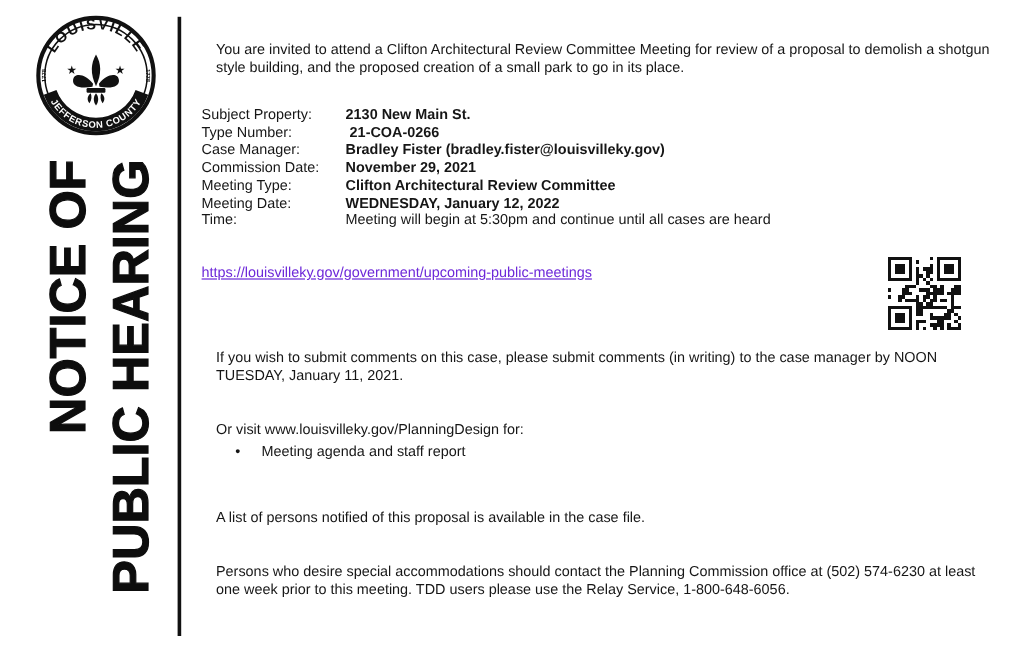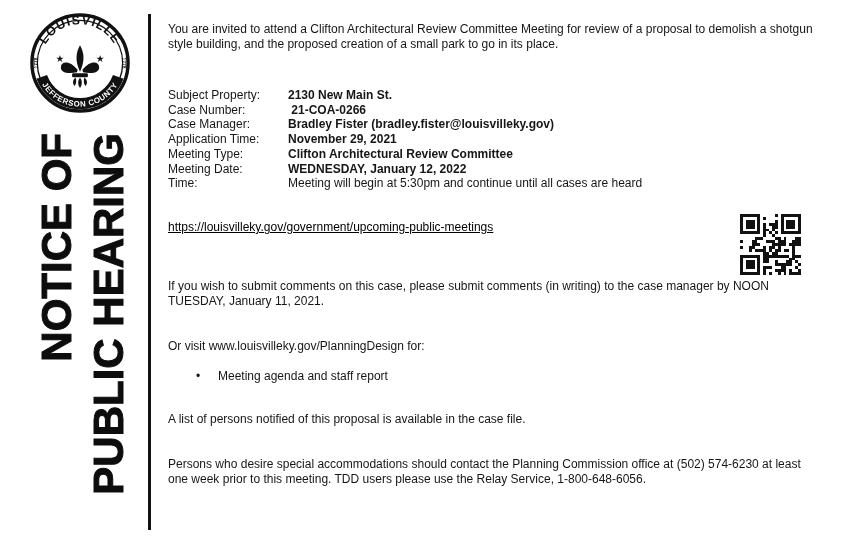--- a/index.html
+++ b/index.html
@@ -13,30 +13,30 @@
   .vertical-title{
     position:absolute;left:-102px;top:266px;width:370px;height:104px;
     transform:rotate(-90deg);
     text-align:right;white-space:nowrap;
     font-weight:700;font-size:42px;line-height:52px;
     color:#0d0d0d;-webkit-text-stroke:1px #0d0d0d;
   }
 
   
   .content{position:absolute;left:168px;top:0;width:655px;font-size:12px;line-height:15.2px;}
-  .content p{margin:0;}
+  .content p{margin:12px;}
   .intro{position:absolute;top:22px;left:0;width:655px;}
   .fields{position:absolute;top:88px;left:0;width:655px;}
   .frow{display:flex;line-height:14.7px;}
   .flabel{width:120px;flex:none;}
   .fvalue{font-weight:700;white-space:pre-wrap;}
   .fvalue.regular{font-weight:400;}
   .location{position:absolute;top:220px;left:0;display:flex;line-height:15.6px;}
   .loclabel{width:120px;flex:none;}
-  a.link{color:#000000;text-decoration:underline;cursor:pointer;}
+  a.link{color:#6d28d9;text-decoration:underline;cursor:pointer;}
   .comments{position:absolute;top:279px;left:0;width:655px;}
   .visit{position:absolute;top:339px;left:0;width:655px;}
   .visit b{font-weight:400;}
   .bullets{position:absolute;top:369px;left:28px;margin:0;padding:0;list-style:none;}
   .bullets li{position:relative;padding-left:22px;line-height:15.2px;}
   .bullets li::before{content:"•";position:absolute;left:0;top:0;}
   .casefile{position:absolute;top:412px;left:0;width:655px;}
   .accom{position:absolute;top:457px;left:0;width:655px;}
 
   .qr{position:absolute;left:740px;top:214px;width:61px;height:61px;}
@@ -87,29 +87,29 @@
   <div class="content">
 
     <p class="intro">You are invited to attend a Clifton Architectural Review Committee Meeting for review of a proposal to demolish a shotgun style building, and the proposed creation of a small park to go in its place.</p>
 
     <div class="fields">
         <div class="frow">
           <span class="flabel">Subject Property:</span>
           <span class="fvalue">2130 New Main St.</span>
         </div>
         <div class="frow">
-          <span class="flabel">Case Number:</span>
+          <span class="flabel">Type Number:</span>
           <span class="fvalue"> 21-COA-0266</span>
         </div>
         <div class="frow">
           <span class="flabel">Case Manager:</span>
           <span class="fvalue">Bradley Fister (bradley.fister@louisvilleky.gov)</span>
         </div>
         <div class="frow">
-          <span class="flabel">Application Time:</span>
+          <span class="flabel">Commission Date:</span>
           <span class="fvalue">November 29, 2021</span>
         </div>
         <div class="frow">
           <span class="flabel">Meeting Type:</span>
           <span class="fvalue">Clifton Architectural Review Committee</span>
         </div>
         <div class="frow">
           <span class="flabel">Meeting Date:</span>
           <span class="fvalue">WEDNESDAY, January 12, 2022</span>
         </div>

